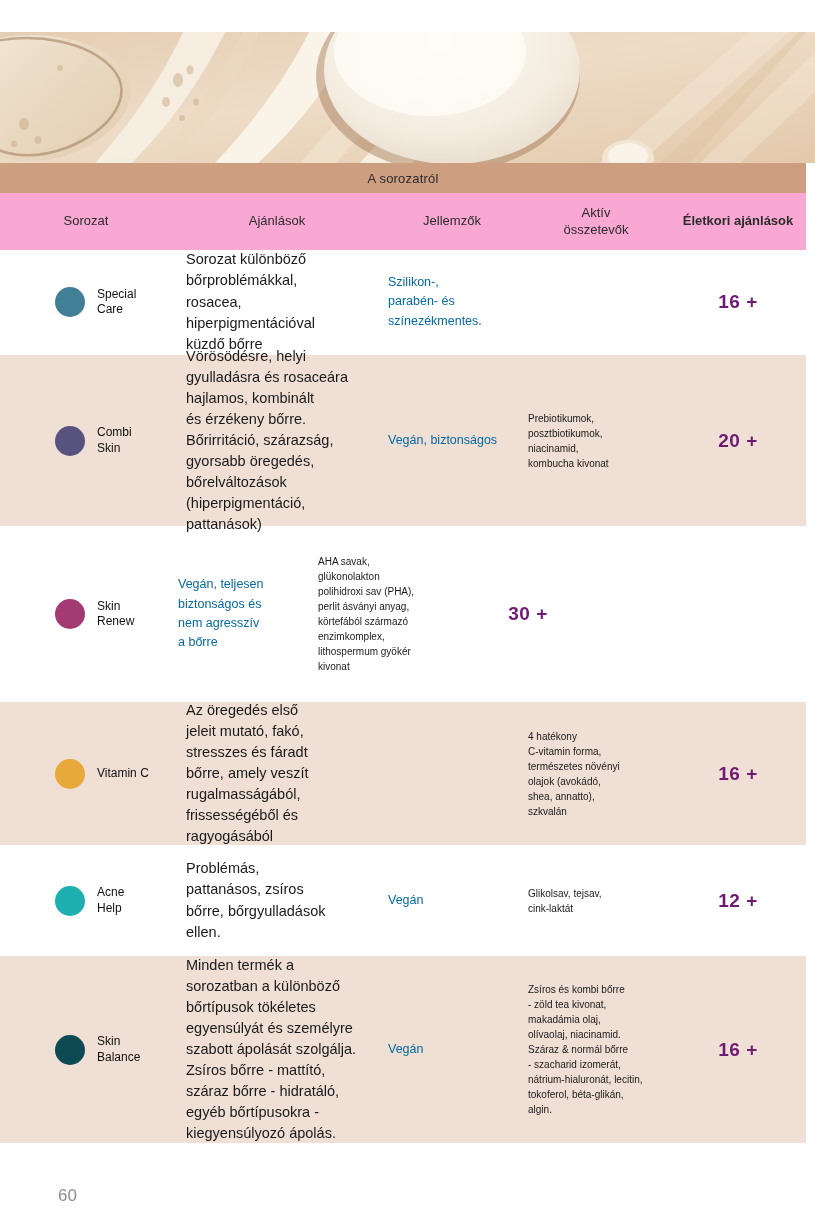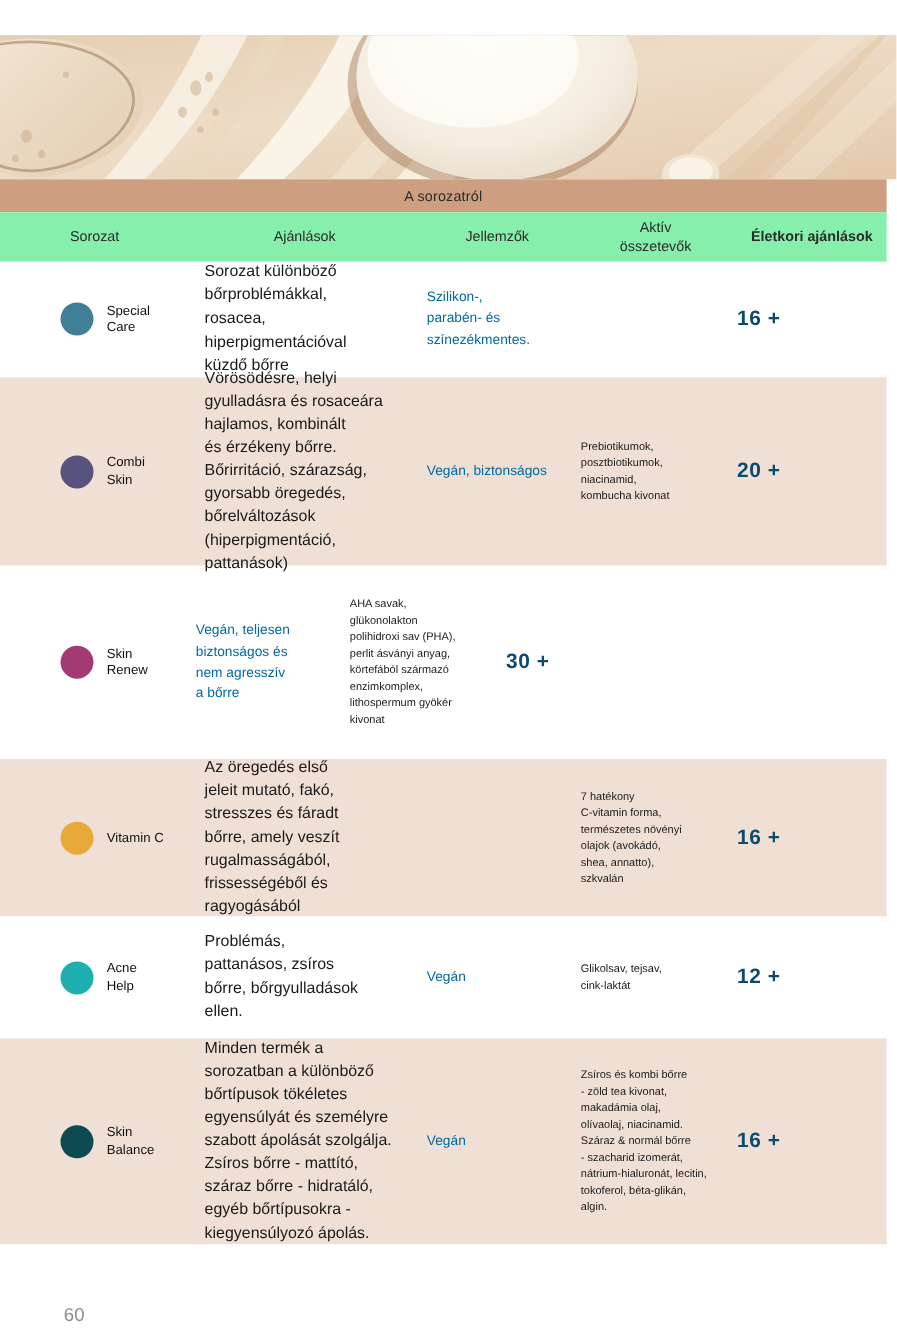--- a/index.html
+++ b/index.html
@@ -43,22 +43,22 @@
     background: #cd9f80;
     display: flex;
     align-items: center;
     justify-content: center;
     font-size: 13px;
     color: #2b2b2b;
     letter-spacing: 0.2px;
   }
 
   .table-head {
-    background: #86efac;
-    height: 45px;
+    background: #f9a8d4;
+    height: 57px;
     display: flex;
     align-items: center;
     justify-content: flex-end;
   }
   .table-head .cell {
     font-size: 13px;
     color: #2b2b2b;
     text-align: center;
     line-height: 1.25;
   }
@@ -127,21 +127,22 @@
     font-size: 10px;
     color: #1a1a1a;
     line-height: 1.5;
     padding-left: 6px;
     padding-right: 6px;
     white-space: pre-line;
   }
 
   .age-text {
     font-size: 19px;
-    color: #0c4a6e;
+    color: #701a75;
+    text-align: center;
     letter-spacing: 0.5px;
   }
 
   
   .page-number {
     position: absolute;
     left: 58px;
     bottom: 37px;
     font-size: 17px;
     color: #8d8d8d;
@@ -298,21 +299,21 @@
         </div>
       </div>
       <div class="c-reco reco-text">Az öregedés első
 jeleit mutató, fakó,
 stresszes és fáradt
 bőrre, amely veszít
 rugalmasságából,
 frissességéből és
 ragyogásából</div>
       <div class="c-feat feat-text"></div>
-      <div class="c-act act-text">7 hatékony
+      <div class="c-act act-text">4 hatékony
 C-vitamin forma,
 természetes növényi
 olajok (avokádó,
 shea, annatto),
 szkvalán</div>
       <div class="c-age age-text">16 +</div>
     </div>
 
     <div class="row light" style="height:110px">
       <div class="c-series">

